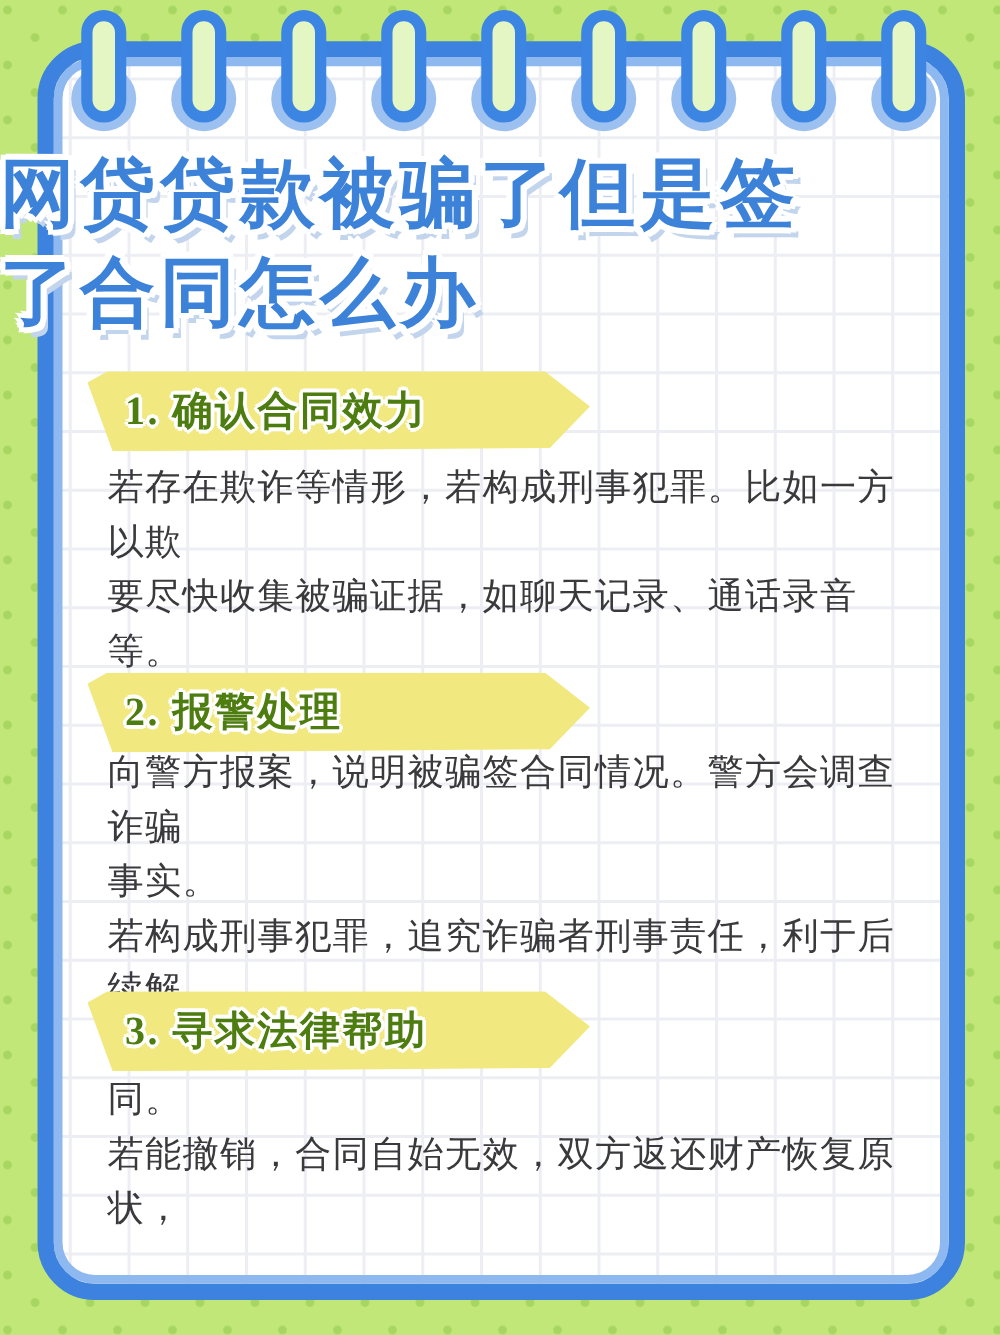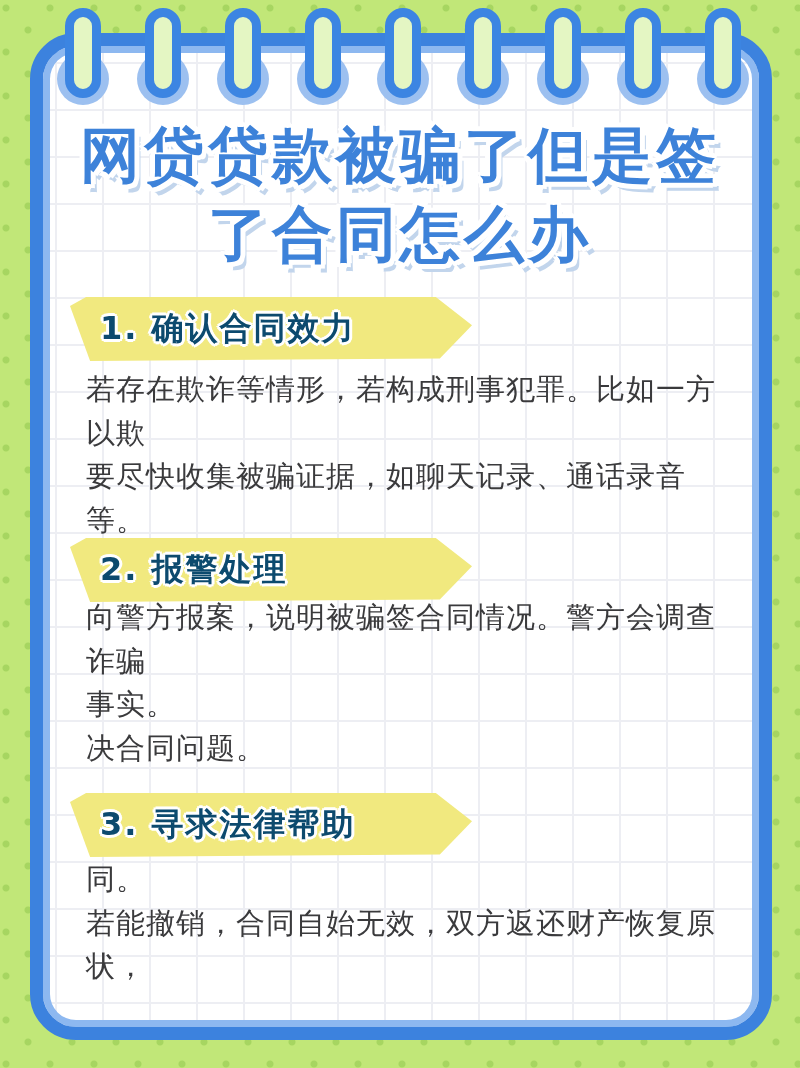--- a/index.html
+++ b/index.html
@@ -43,43 +43,44 @@
     position: absolute; left: -18px; top: 8px;
     width: 36px; height: 90px;
     border: 9px solid #3c85e2;
     border-radius: 20px;
     background: #e4f6c3;
   }
 
   
   .title {
     position: absolute; left: 0; top: 116px; width: 100%;
-    text-align: center; z-index: 6;
+    z-index: 6;
     color: #3d82d9;
     font-size: 60px; font-weight: 900; line-height: 79px;
     letter-spacing: 4px;
     text-shadow:
       -4px -4px 0 #fff, 4px -4px 0 #fff, -4px 4px 0 #fff, 4px 4px 0 #fff,
       -5px 0 0 #fff, 5px 0 0 #fff, 0 -5px 0 #fff, 0 5px 0 #fff,
       6px 8px 0 #c2d5ec;
   }
 
   
   .sec-head {
     position: absolute; left: 70px; width: 402px; height: 64px;
     background: #f1e97f;
     clip-path: polygon(0% 14%, 4% 0%, 91% 0%, 100% 44%, 92% 96%, 5% 100%);
     display: flex; align-items: center;
     padding-left: 30px;
     z-index: 6;
-    font-size: 32px; font-weight: 700; color: #0c4a6e;
+    font-size: 32px; font-weight: 700; color: #4d7c0f;
     letter-spacing: 2px;
     text-shadow:
       -2px -2px 0 #fff, 2px -2px 0 #fff, -2px 2px 0 #fff, 2px 2px 0 #fff,
       -3px 0 0 #fff, 3px 0 0 #fff, 0 -3px 0 #fff, 0 3px 0 #fff;
+    font-family: Liberation Serif, serif;
   }
   .head-1 { top: 297px; }
   .head-2 { top: 538px; }
   .head-3 { top: 793px; align-items: center; }
 
   
   .sec-body {
     position: absolute; left: 86px; width: 640px; z-index: 6;
     font-size: 29px; line-height: 43.5px; color: #3a3a3c;
     letter-spacing: 1px;
@@ -142,20 +143,21 @@
   <div>若存在欺诈等情形，若构成刑事犯罪。比如一方以欺</div>
   <div>要尽快收集被骗证据，如聊天记录、通话录音等。</div>
 </div>
 
 <div class="sec-head head-2">
   <span>2. 报警处理</span>
 </div>
 <div class="sec-body body-2">
   <div>向警方报案，说明被骗签合同情况。警方会调查诈骗</div>
   <div>事实。</div>
+  <div>若构成刑事犯罪，追究诈骗者刑事责任，利于后续解</div>
   <div>决合同问题。</div>
 </div>
 
 <div class="sec-head head-3">
   <span>3. 寻求法律帮助</span>
 </div>
 <div class="sec-body body-3">
   <div>同。</div>
   <div>若能撤销，合同自始无效，双方返还财产恢复原状，</div>
 

